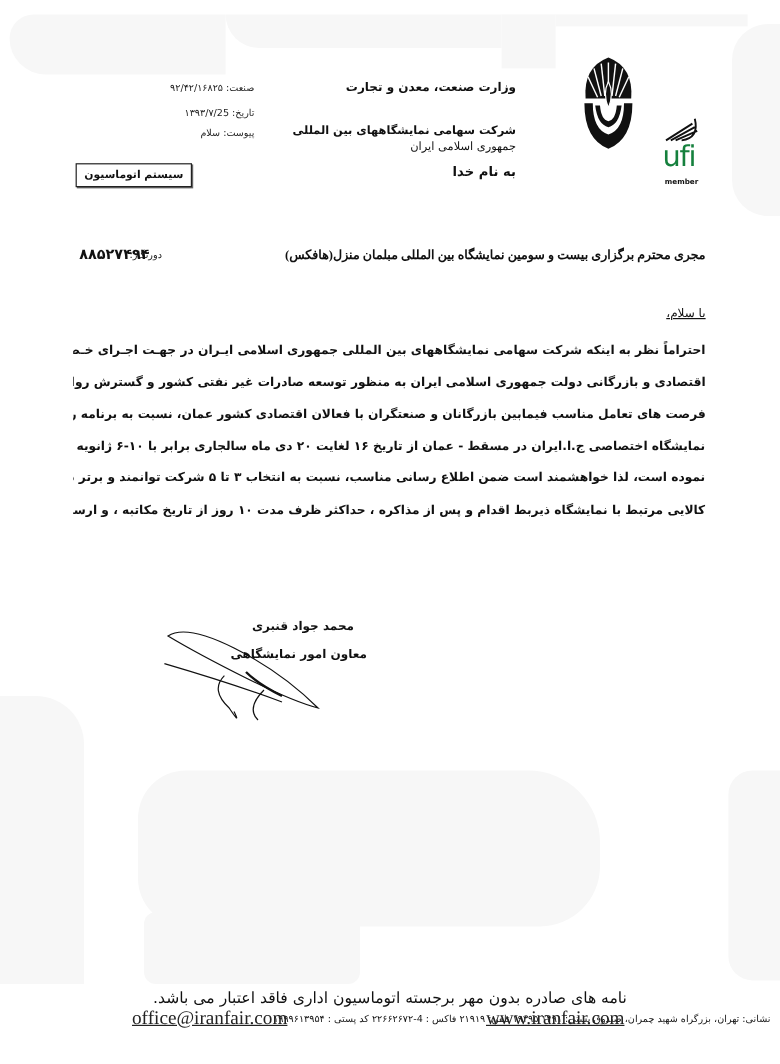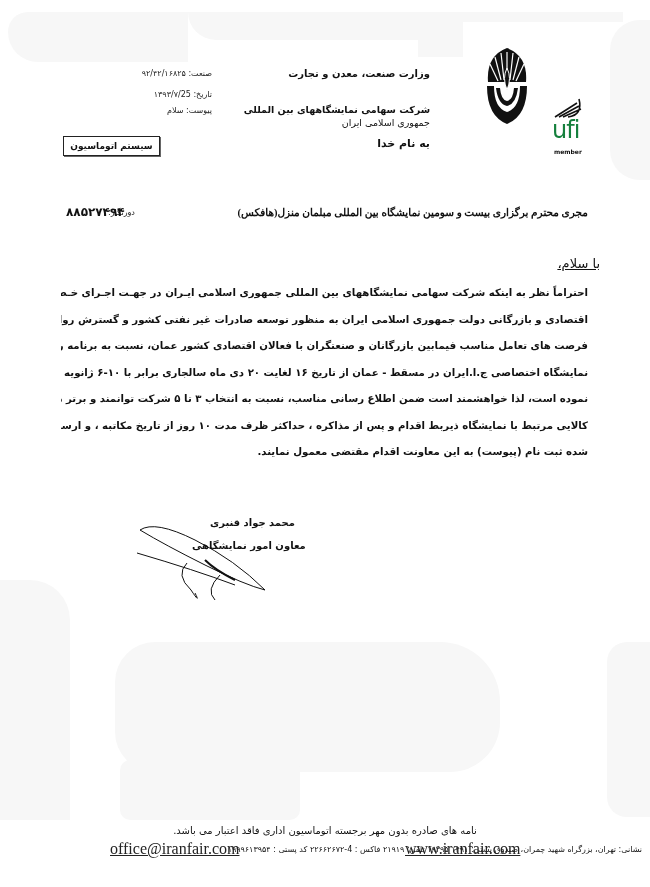--- a/index.html
+++ b/index.html
@@ -20,33 +20,33 @@
     border: 1.5px solid #222; box-shadow: 1px 1px 0 #666;
     font-size: 9px; font-weight: bold; text-align: center; line-height: 18px;
   }
   
   .center-head { position: absolute; left: 230px; width: 200px; text-align: right; font-size: 10px; font-weight: bold; }
 
   .subject { position: absolute; right: 62px; top: 206px; font-size: 10.5px; font-weight: bold; font-family: Liberation Serif, serif; }
   .fax-label { position: absolute; left: 108px; top: 208px; font-size: 8px; }
   .fax-num { position: absolute; left: 66px; top: 205px; font-size: 12px; font-weight: bold; direction: ltr; }
 
-  .greeting { position: absolute; right: 50px; top: 256px; font-size: 13px; text-decoration: underline; }
+  .greeting { position: absolute; right: 62px; top: 256px; font-size: 10px; text-decoration: underline; }
   .body-text {
     position: absolute; right: 62px; top: 280px; width: 527px;
     font-size: 10.2px; font-weight: bold; line-height: 26.5px;
     text-align: justify; text-align-last: right;
   }
   .body-text .line { display: block; height: 26.5px; white-space: nowrap; overflow: hidden; }
   .body-text .line.last { text-align: right; }
 
   .sig-name { position: absolute; left: 182px; top: 517px; font-size: 10px; font-weight: bold; margin-left: 28px; }
   .sig-title { position: absolute; left: 192px; top: 540px; font-size: 10px; font-weight: bold; }
 
-  .footer-note { position: absolute; left: 0; width: 650px; top: 825px; text-align: center; font-size: 10px; }
+  .footer-note { position: absolute; left: 0; width: 650px; top: 825px; text-align: center; font-size: 13px; }
   .footer-addr { position: absolute; right: 8px; top: 845px; font-size: 8px; white-space: nowrap; }
   .footer-link { position: absolute; top: 840px; font-family: "Liberation Serif", serif; font-size: 16px; text-decoration: underline; color: #222; }
 </style>
 </head>
 <body>
 
 <div class="wm" style="left:8px;top:12px;width:180px;height:50px;border-radius:20px 0 0 30px;"></div>
 <div class="wm" style="left:188px;top:12px;width:230px;height:28px;border-radius:0 0 0 40px;"></div>
 <div class="wm" style="left:418px;top:12px;width:45px;height:45px;"></div>
 <div class="wm" style="left:463px;top:12px;width:160px;height:10px;"></div>
@@ -101,21 +101,20 @@
 <div class="fax-num">۸۸۵۲۷۴۹۴</div>
 
 <div class="greeting rtl">با سلام،</div>
 <div class="body-text rtl">
   <span class="line">احتراماً نظر به اینکه شرکت سهامی نمایشگاههای بین المللی جمهوری اسلامی ایـران در جهـت اجـرای خـط مشـی هـای</span>
   <span class="line">اقتصادی و بازرگانی دولت جمهوری اسلامی ایران به منظور توسعه صادرات غیر نفتی کشور و گسترش روابط بازرگـانی و ایجـاد</span>
   <span class="line">فرصت های تعامل مناسب فیمابین بازرگانان و صنعتگران با فعالان اقتصادی کشور عمان، نسبت به برنامه ریزی جهـت برگـزاری</span>
   <span class="line">نمایشگاه اختصاصی ج.ا.ایران در مسقط - عمان از تاریخ ۱۶ لغایت ۲۰ دی ماه سالجاری برابر با ۱۰-۶ ژانویه ۲۰۱۵ مـیلادی اقـدام</span>
   <span class="line">نموده است، لذا خواهشمند است ضمن اطلاع رسانی مناسب، نسبت به انتخاب ۳ تا ۵ شرکت  توانمند و برتر در حوزه گروه هـای</span>
   <span class="line">کالایی مرتبط با نمایشگاه ذیربط اقدام و پس از مذاکره ، حداکثر ظرف مدت ۱۰ روز از تاریخ مکاتبه ، و ارسال فرم هـای تکمیـل</span>
-  <span class="line last">شده ثبت نام (پیوست) به این معاونت اقدام مقتضی معمول نمایند.</span>
 </div>
 
 <div class="sig-name rtl">محمد جواد قنبری</div>
 <div class="sig-title rtl">معاون امور نمایشگاهی</div>
 <svg class="abs" style="left:135px;top:515px;" width="150" height="90" viewBox="0 0 150 90">
   <path d="M5 15 Q20 5 60 25 Q100 45 130 75 Q110 70 70 50 Q30 30 5 15 Z" stroke="#111" stroke-width="1" fill="none"></path>
   <path d="M2 38 Q60 55 100 70" stroke="#111" stroke-width="1" fill="none"></path>
   <path d="M70 45 Q80 55 100 65" stroke="#111" stroke-width="2" fill="none"></path>
   <path d="M52 48 Q40 60 56 75 Q66 90 60 78 M85 60 Q70 75 80 85" stroke="#111" stroke-width="1" fill="none"></path>
 </svg>

